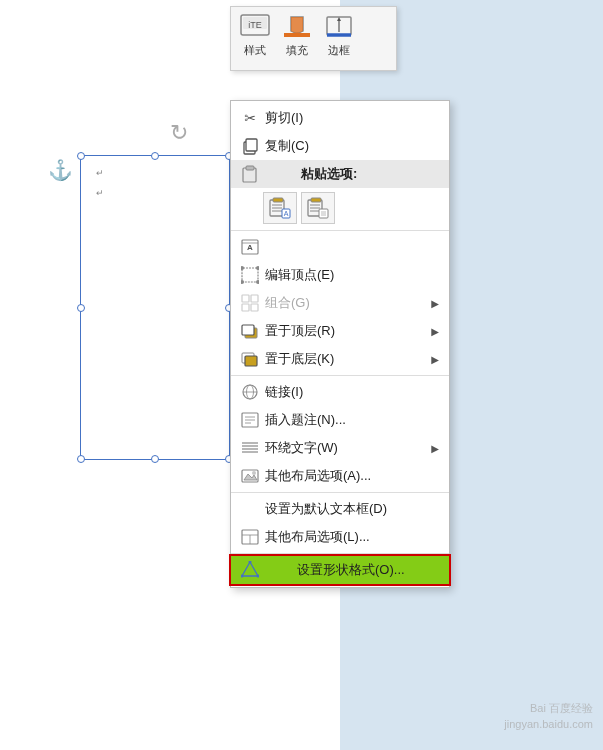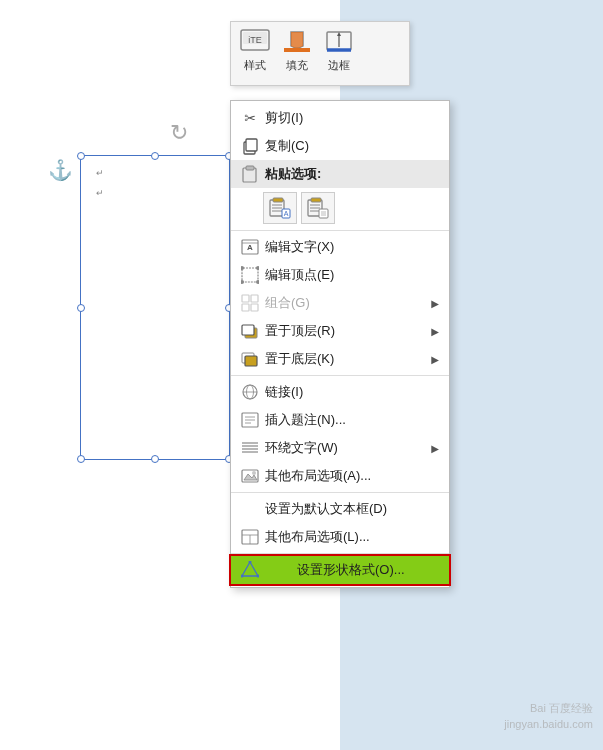--- a/index.html
+++ b/index.html
@@ -75,23 +75,23 @@
       position: absolute;
       top: 120px;
       left: 170px;
       font-size: 22px;
       color: #aaa;
     }
 
     
     .toolbar-popup {
       position: absolute;
-      top: 21px;
+      top: 6px;
       left: 230px;
-      width: 180px;
+      width: 167px;
       background: #f5f5f5;
       border: 1px solid #ccc;
       padding: 6px 8px 8px 8px;
       box-shadow: 2px 2px 5px rgba(0,0,0,0.15);
     }
 
     .toolbar-icons {
       display: flex;
       gap: 10px;
       margin-bottom: 4px;
@@ -140,20 +140,21 @@
     }
 
     .menu-item.disabled {
       color: #aaa;
       cursor: default;
     }
 
     .menu-item.highlighted {
       background: #e8e8e8;
       font-weight: bold;
+      gap: 36px;
     }
 
     .menu-separator {
       height: 1px;
       background: #ddd;
       margin: 2px 0;
     }
 
     .menu-icon {
       width: 22px;
@@ -336,21 +337,20 @@
     <div class="menu-separator"></div>
 
     <div class="menu-item">
       <div class="menu-icon">
         <svg width="18" height="18" viewBox="0 0 18 18">
             <rect x="1" y="2" width="16" height="14" rx="1" fill="none" stroke="#888" stroke-width="1.2"></rect>
             <text x="9" y="12" font-size="8" fill="#555" text-anchor="middle" font-weight="bold">A</text>
             <line x1="1" y1="5" x2="17" y2="5" stroke="#888" stroke-width="0.8"></line>
           </svg>
       </div>
-      <span class="menu-text">编辑文字(X)</span>
     </div>
 
     <div class="menu-item">
       <div class="menu-icon">
         <svg width="18" height="18" viewBox="0 0 18 18">
             <rect x="1" y="2" width="16" height="14" rx="1" fill="none" stroke="#888" stroke-width="1.2" stroke-dasharray="2,1"></rect>
             <circle cx="1" cy="2" r="2" fill="#888"></circle>
             <circle cx="17" cy="2" r="2" fill="#888"></circle>
             <circle cx="1" cy="16" r="2" fill="#888"></circle>
             <circle cx="17" cy="16" r="2" fill="#888"></circle>

